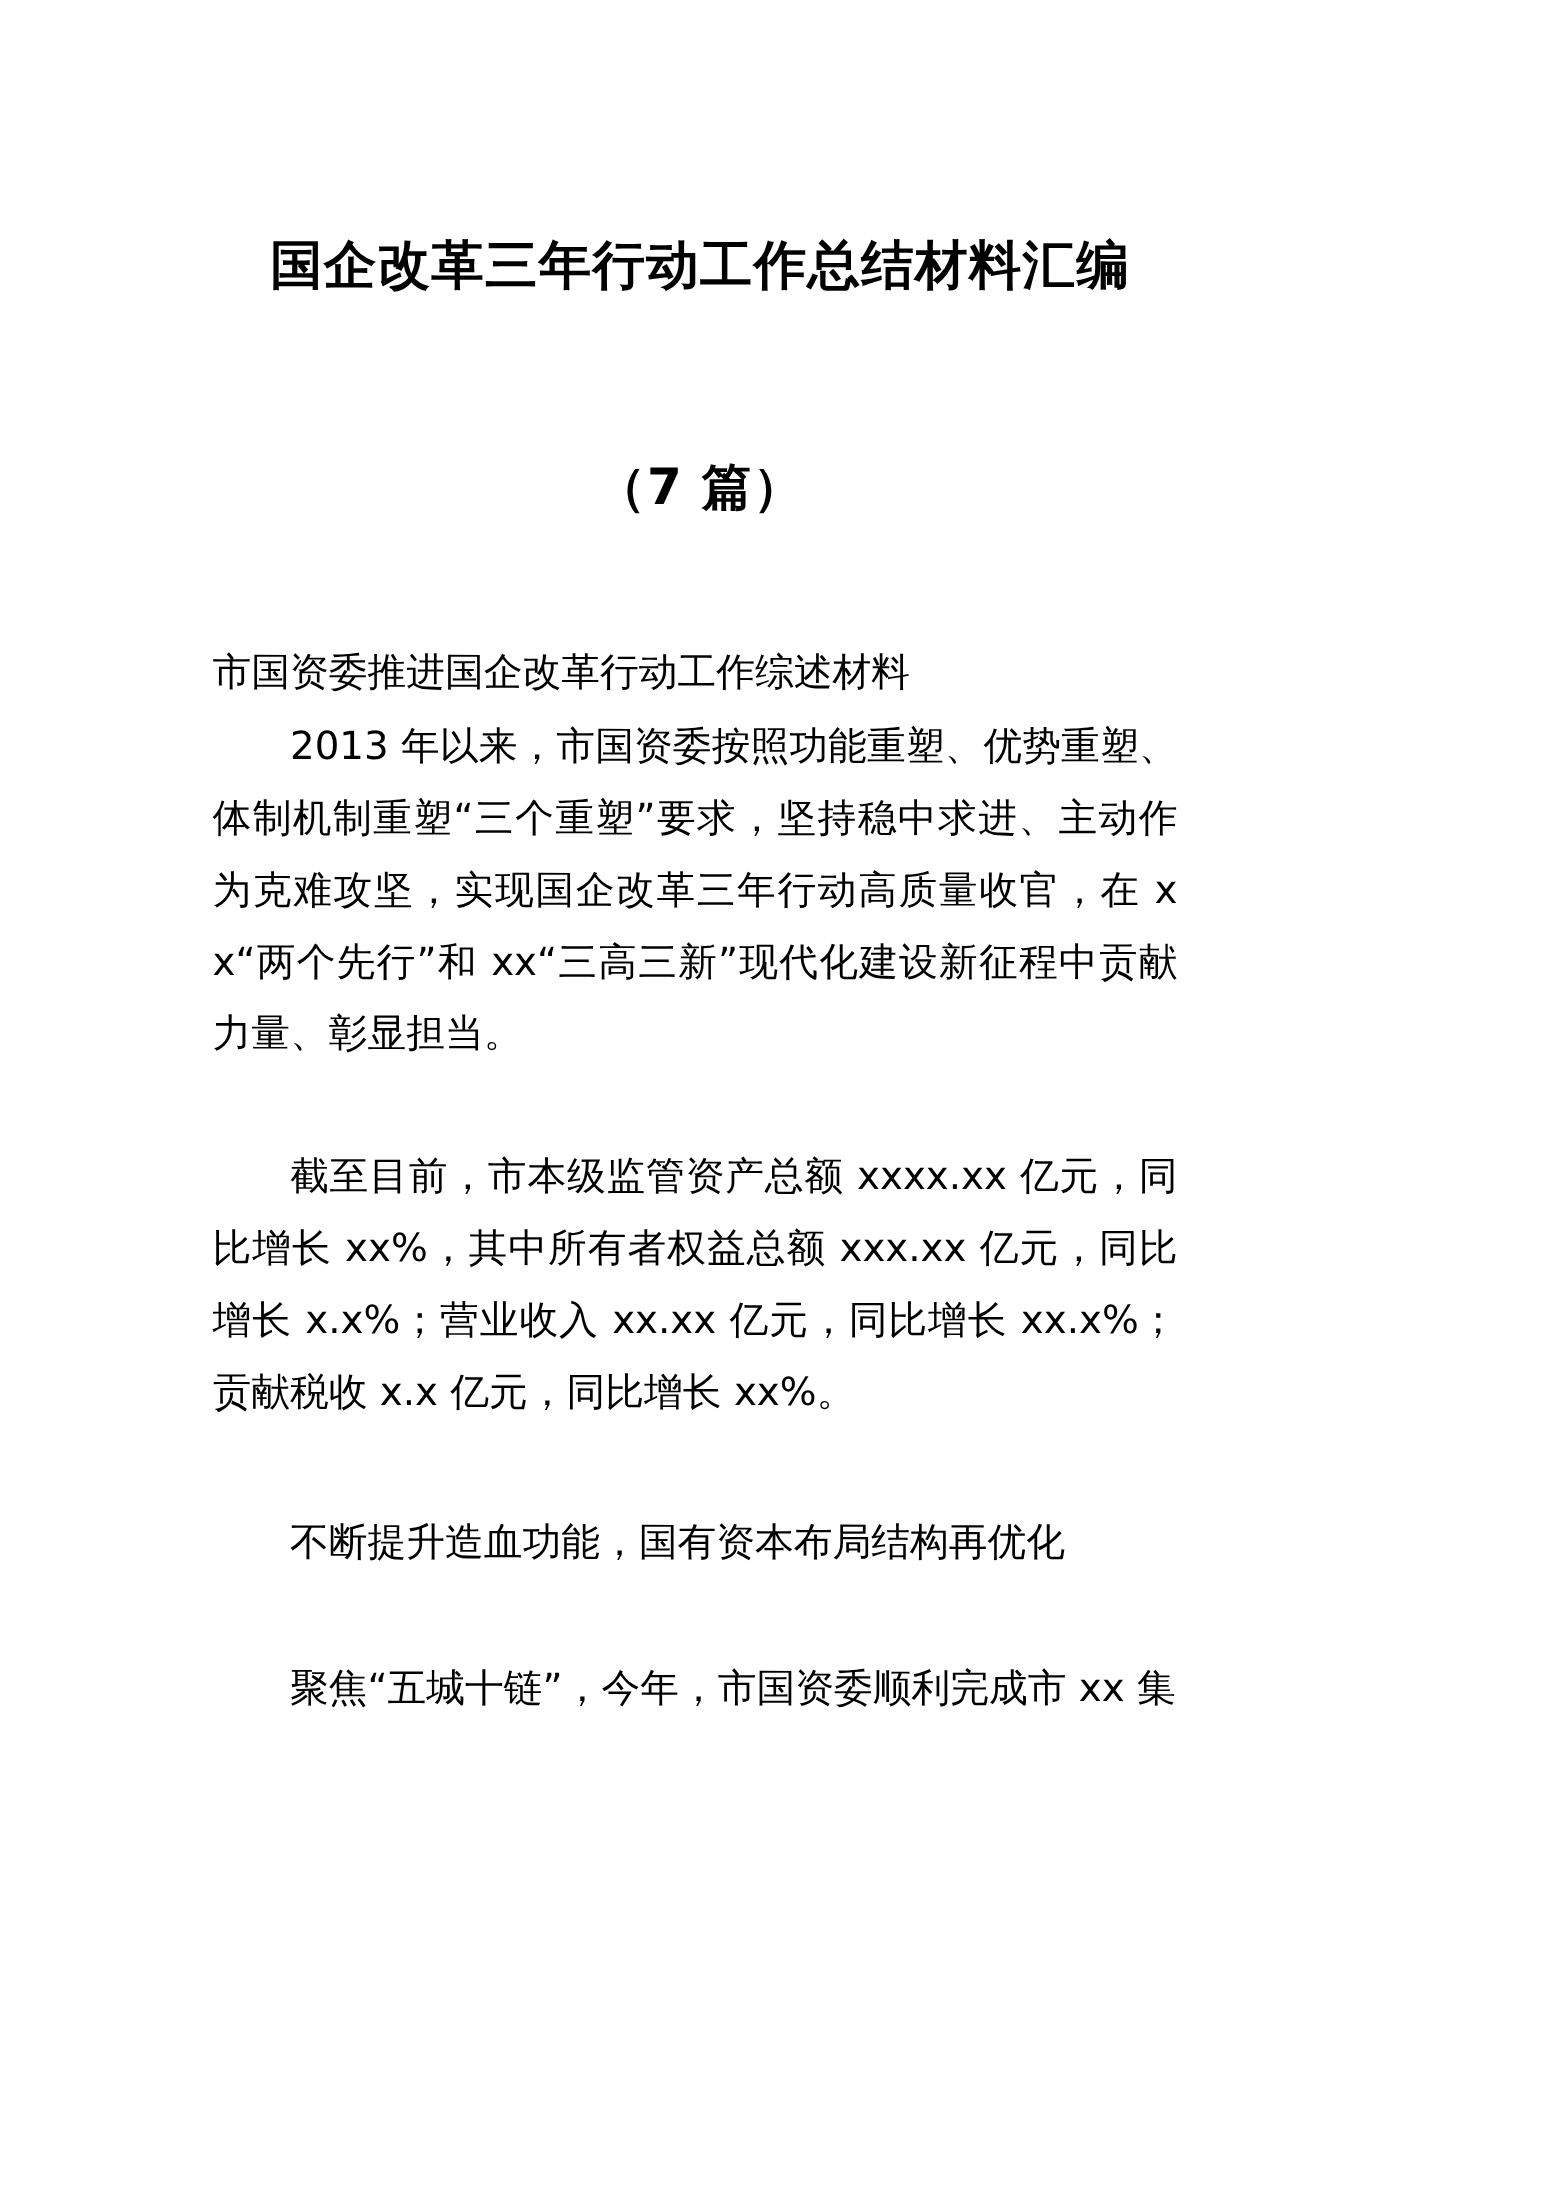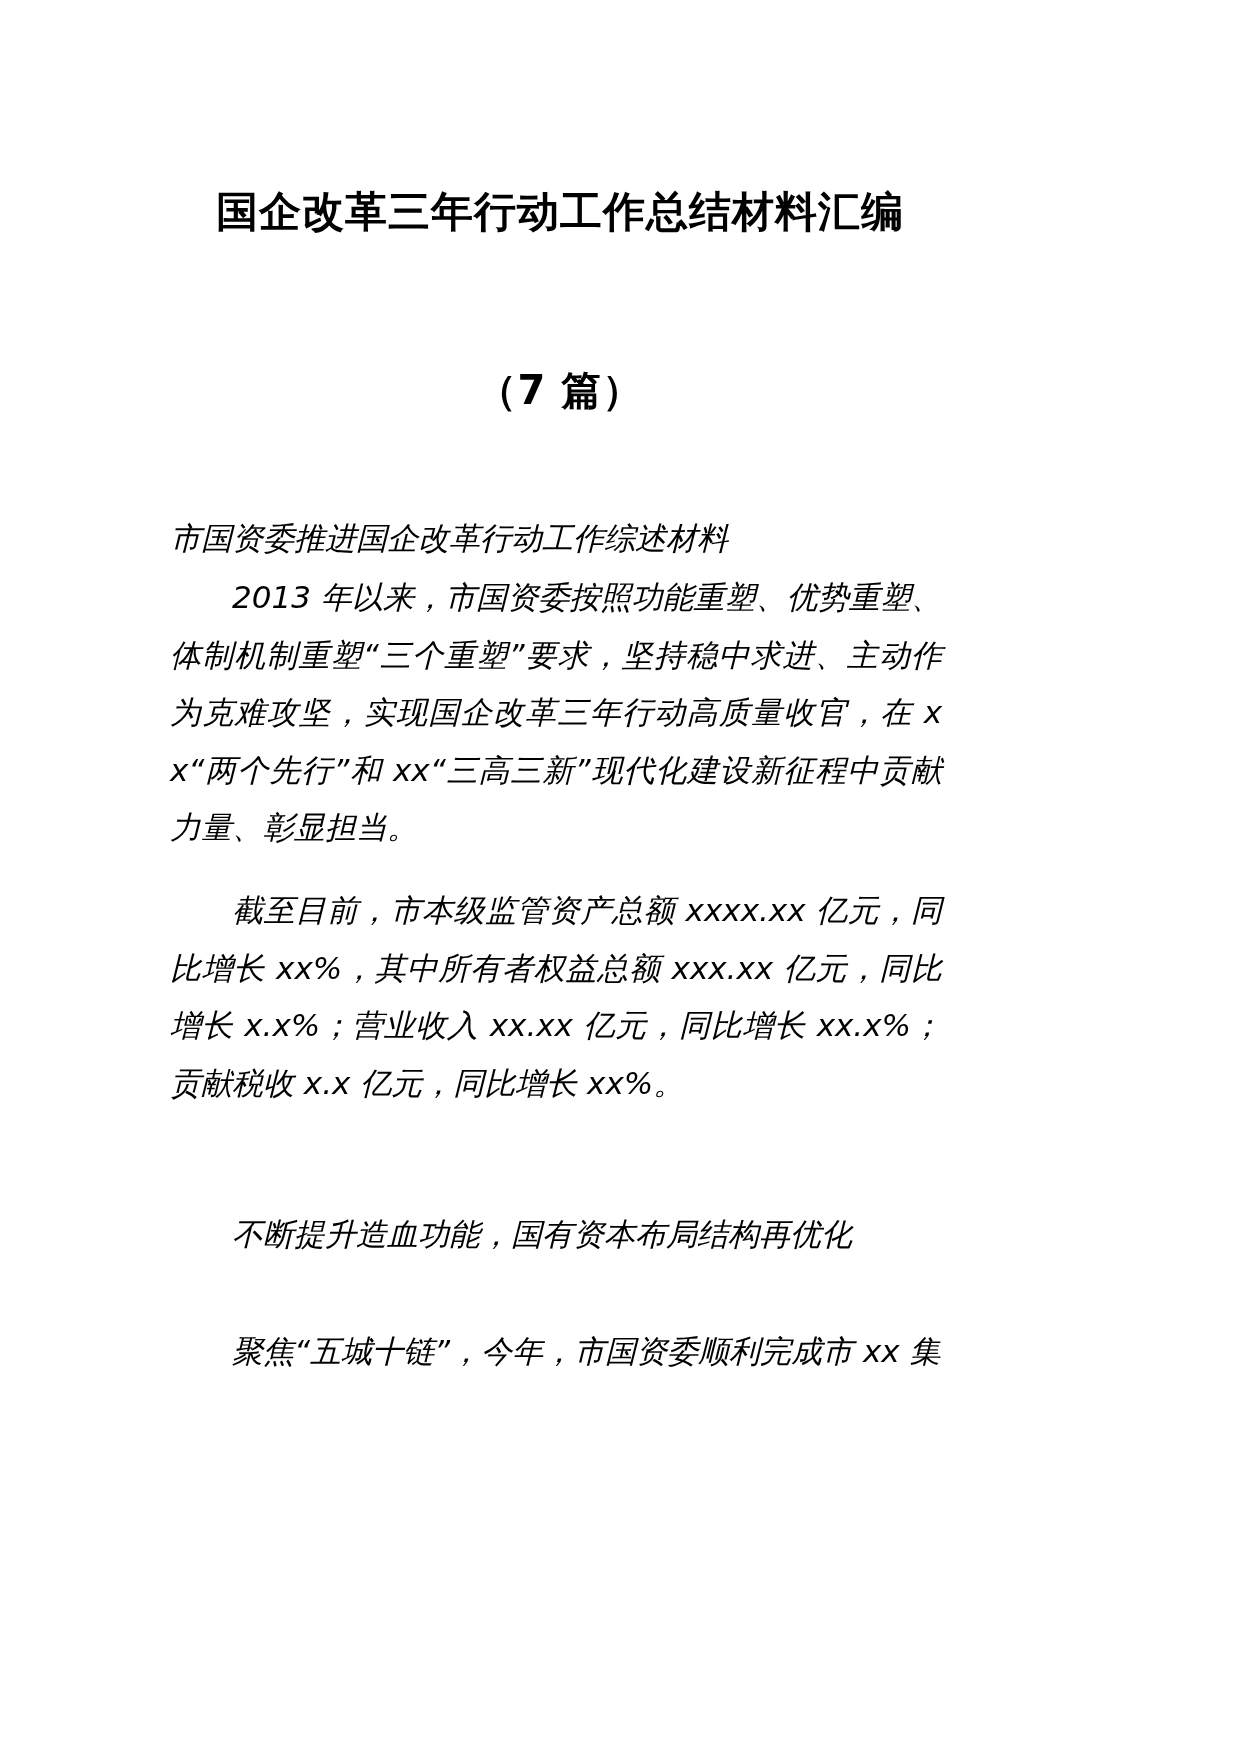--- a/index.html
+++ b/index.html
@@ -37,25 +37,24 @@
 
     .body-text {
       position: absolute;
       left: 170px;
       width: 772px;
       font-size: 31px;
       line-height: 57.5px;
       text-align: justify;
       text-justify: inter-character;
       word-break: break-all;
-      font-style: italic;
     }
     .para-heading { top: 510px; }
     .para1 { top: 569px; text-indent: 62px; }
-    .para2 { top: 882px; text-indent: 62px; }
+    .para2 { top: 913px; text-indent: 62px; }
     .para3 { top: 1206px; text-indent: 62px; }
     .para4 { top: 1323px; text-indent: 62px; white-space: nowrap; overflow: hidden; }
   </style>
 </head>
 <body>
 
 <div class="page">
 
   <div class="title main">国企改革三年行动工作总结材料汇编</div>
 

